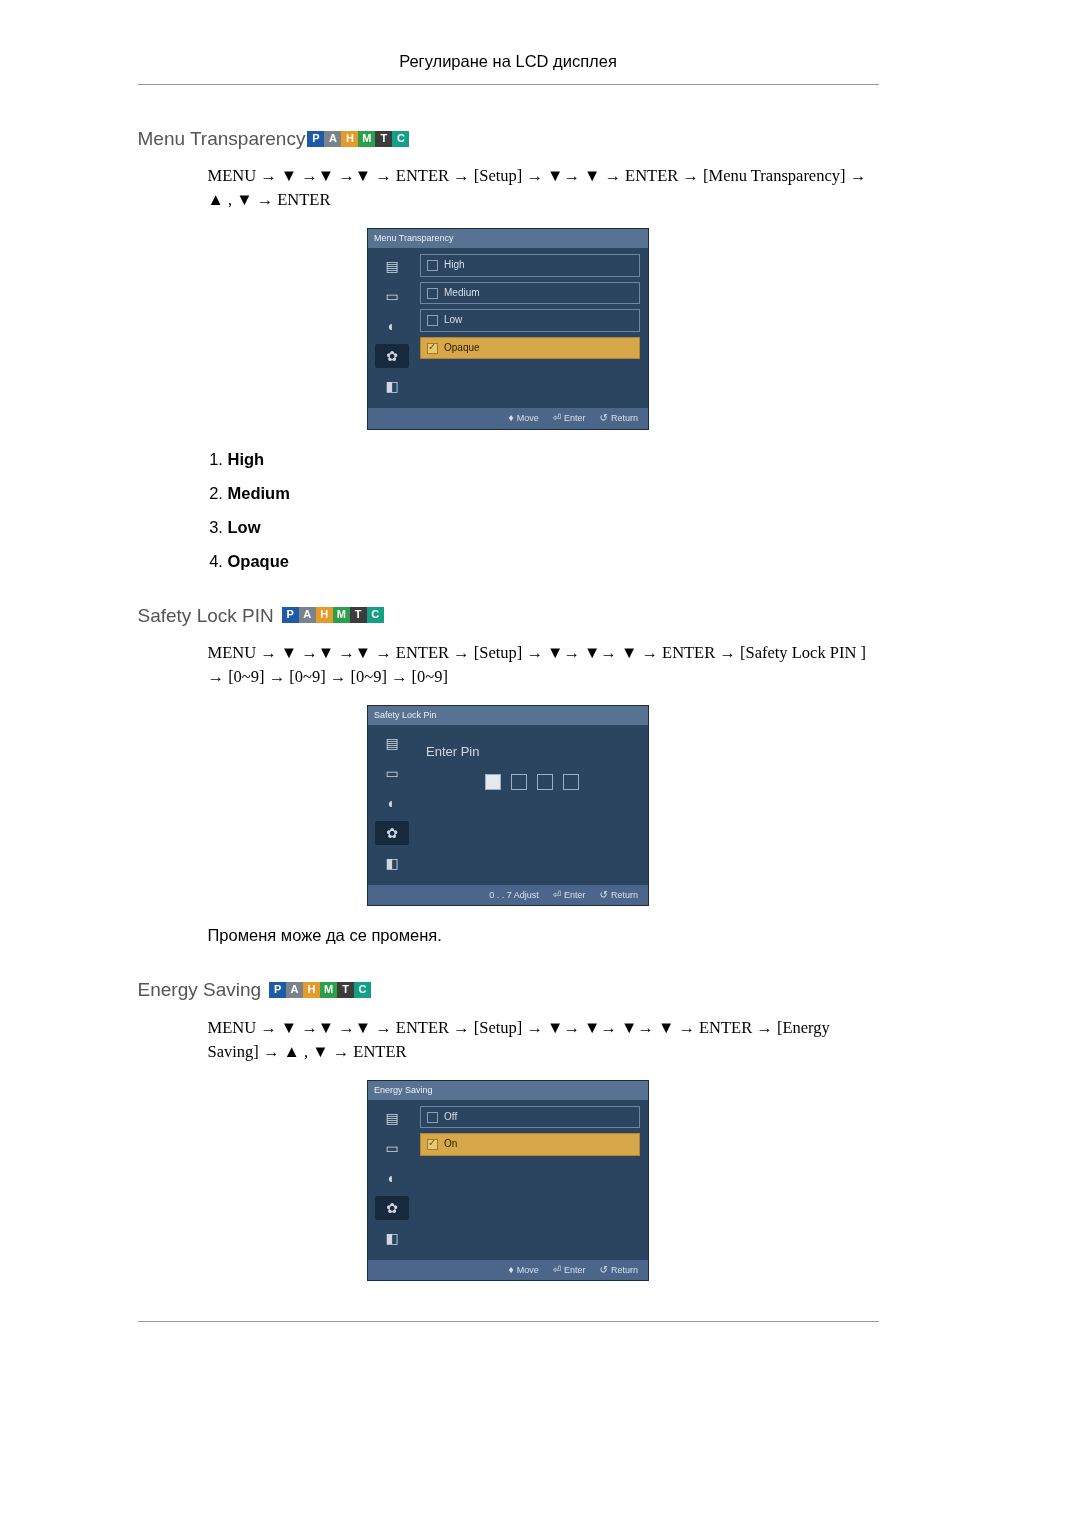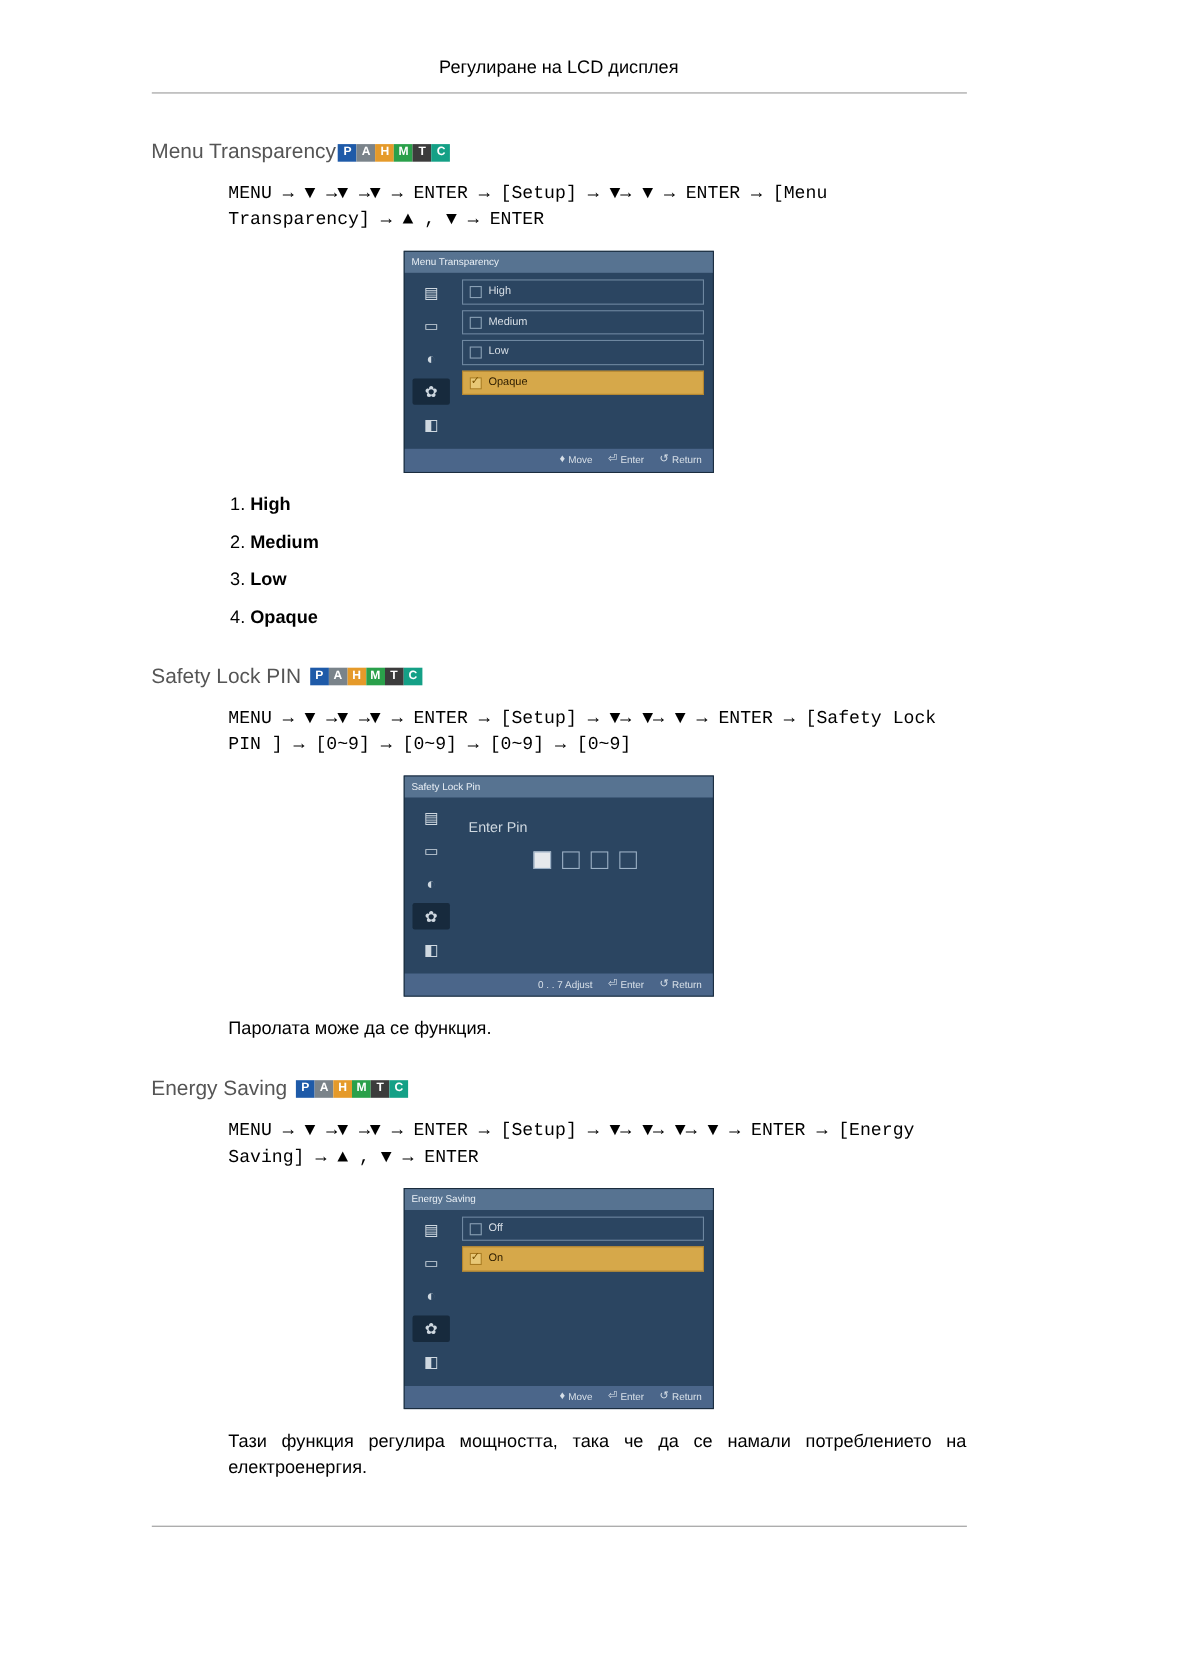--- a/index.html
+++ b/index.html
@@ -38,21 +38,21 @@
   .b-p{background:#1e5aa8;}
   .b-a{background:#7a838a;}
   .b-h{background:#e59a2a;}
   .b-m{background:#2aa04a;}
   .b-t{background:#3c3c3c;}
   .b-c{background:#14a086;}
   .desc{margin:12px 0;}
   ol.opts{margin:8px 0 18px 90px;padding:0;list-style:decimal;}
   ol.opts li{margin:10px 0;font-weight:bold;}
   ol.opts li::marker{font-weight:normal;}
-  .arrow{font-family:Liberation Mono, monospace;}
+  .arrow{font-family:Liberation Serif, serif;}
   .justify{text-align:justify;}
 
   
   .osd{
     width:280px;
     margin:16px auto 18px auto;
     background:#2b4561;
     border:1px solid #1a2c3e;
     font-family:Arial,sans-serif;
     color:#d8dfe6;
@@ -224,21 +224,21 @@
           <span class="foot-ic">⏎</span>
           <span>Enter</span>
         </span>
       <span class="foot-item">
           <span class="foot-ic">↺</span>
           <span>Return</span>
         </span>
     </div>
   </div>
 
-  <div class="indent desc">Паролата може да се функция.</div>
+  <div class="indent desc">Променя може да се променя.</div>
 
   <div class="section-h">
     <span>Energy Saving</span>
     <span style="width:4px"></span>
     <span class="badges">
       <span class="badge b-p">P</span>
       <span class="badge b-a">A</span>
       <span class="badge b-h">H</span>
       <span class="badge b-m">M</span>
       <span class="badge b-t">T</span>
@@ -278,16 +278,15 @@
           <span class="foot-ic">⏎</span>
           <span>Enter</span>
         </span>
       <span class="foot-item">
           <span class="foot-ic">↺</span>
           <span>Return</span>
         </span>
     </div>
   </div>
 
-  <div class="indent desc justify">Тази функция регулира мощността, така че да се намали потреблението на електроенергия.</div>
 
   <div class="bottom-rule"></div>
 </div>
 
 </body></html>

